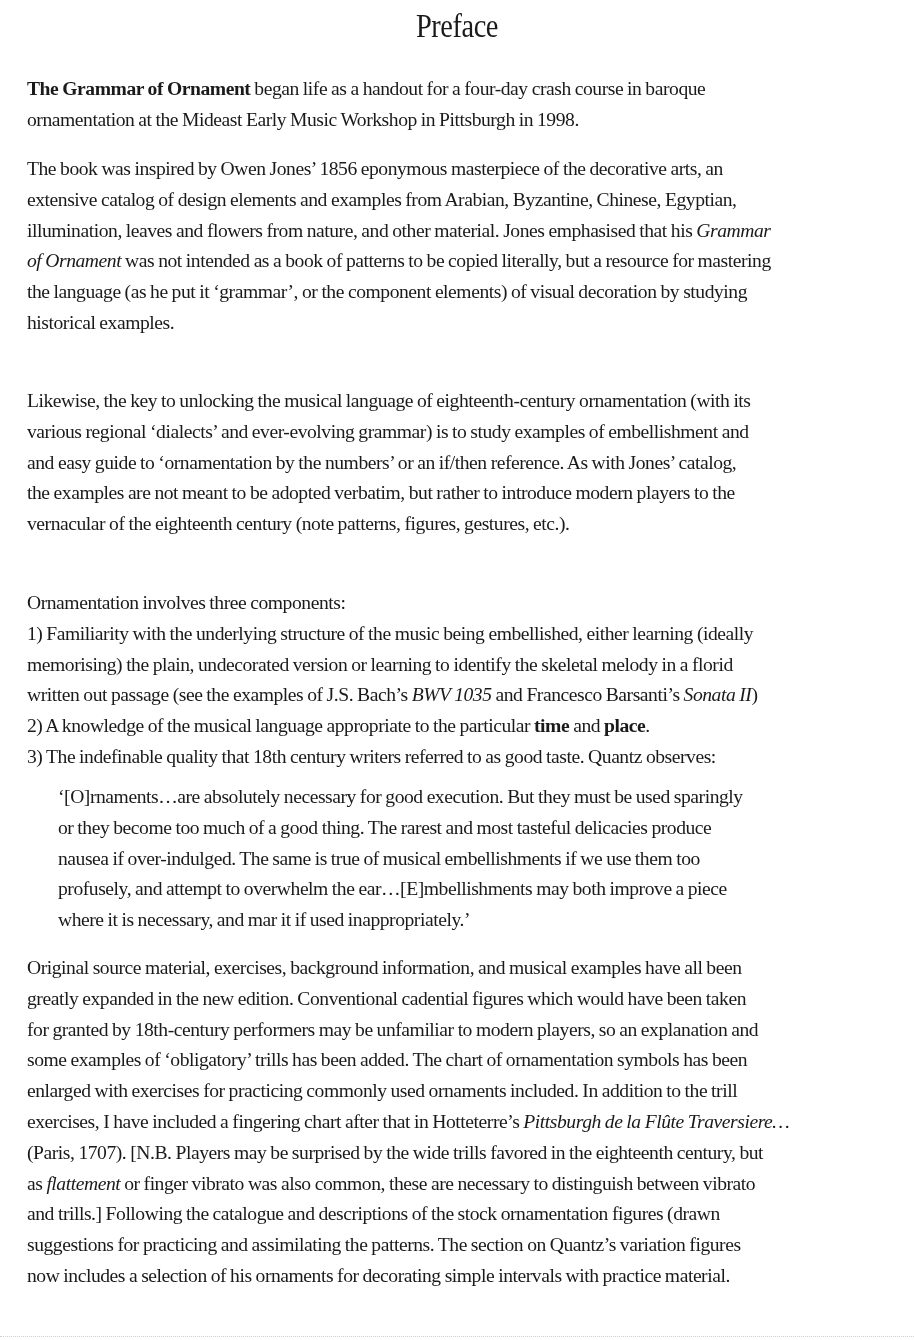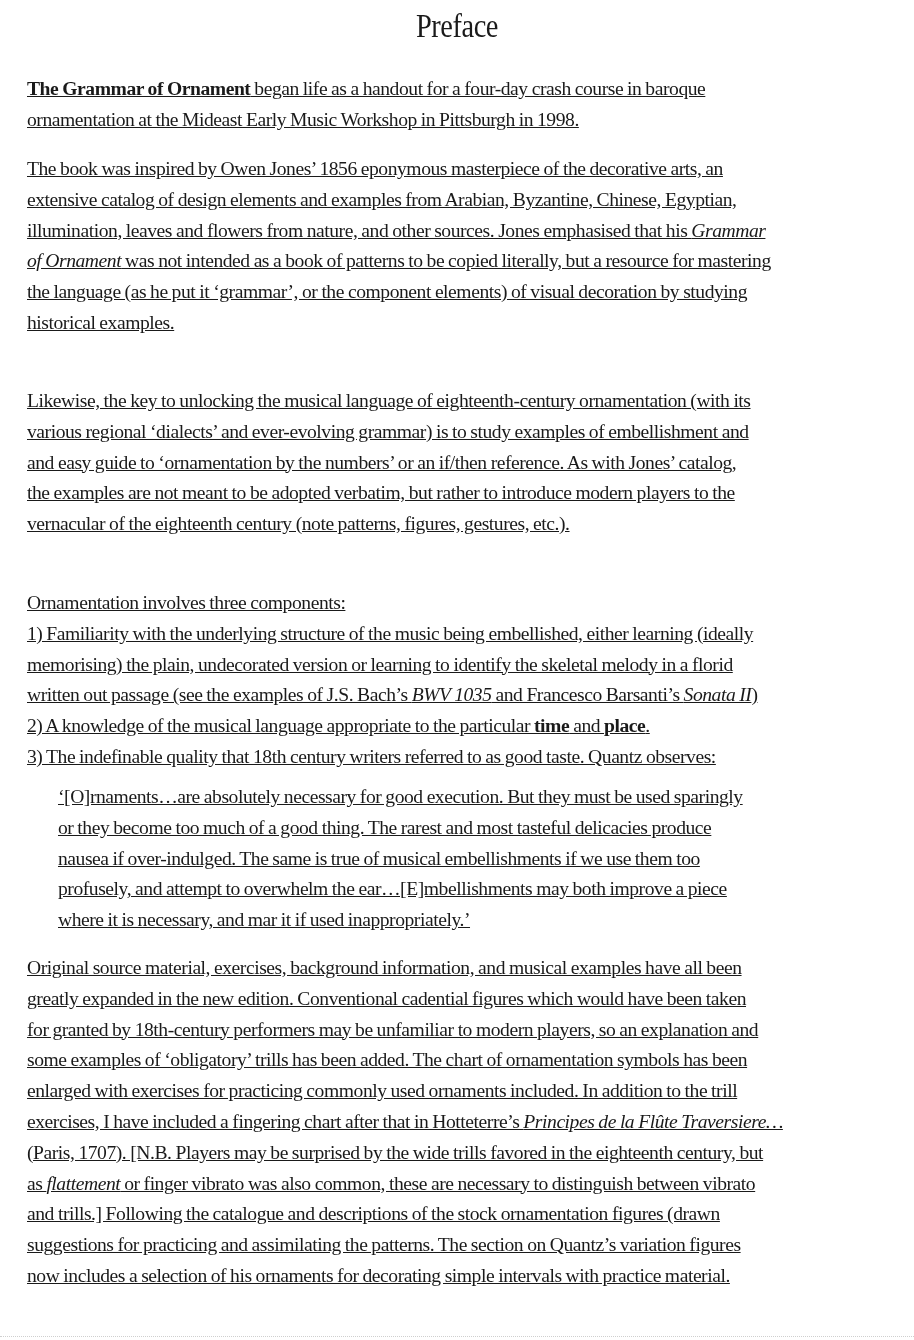--- a/index.html
+++ b/index.html
@@ -12,42 +12,42 @@
     position: absolute; top: 8px; left: 0; width: 914px;
     text-align: center; font-size: 33px; letter-spacing: -0.5px;
     transform: scaleX(0.86); transform-origin: center;
   }
   .para {
     position: absolute; left: 27px; width: 880px;
     font-size: 19.6px; line-height: 30.8px;
     letter-spacing: -0.45px; word-spacing: -0.5px;
     white-space: nowrap;
   }
-  .para .line { display: block; height: 30.8px; text-decoration: underline; }
+  .para .line { display: block; height: 30.8px; }
   .para.quote { left: 58px; }
   b { font-weight: bold; }
   i { font-style: italic; }
   .bottom-rule {
     position: absolute; left: 0; top: 1336px; width: 914px; height: 0;
     border-top: 1px dotted #cfcfcf;
   }
 </style>
 </head>
 <body>
 
 <div class="title">Preface</div>
 
 <div class="para" id="p0" style="top:74px;">
     <span class="line"><b>The Grammar of Ornament</b><span> began life as a handout for a four-day crash course in baroque</span></span>
     <span class="line"><span>ornamentation at the Mideast Early Music Workshop in Pittsburgh in 1998.</span></span>
   </div>
 <div class="para" id="p1" style="top:154px;">
     <span class="line"><span>The book was inspired by Owen Jones’ 1856 eponymous masterpiece of the decorative arts, an</span></span>
     <span class="line"><span>extensive catalog of design elements and examples from Arabian, Byzantine, Chinese, Egyptian,</span></span>
-    <span class="line"><span>illumination, leaves and flowers from nature, and other sources. Jones emphasised that his </span><i>Grammar</i></span>
+    <span class="line"><span>illumination, leaves and flowers from nature, and other material. Jones emphasised that his </span><i>Grammar</i></span>
     <span class="line"><i>of Ornament</i><span> was not intended as a book of patterns to be copied literally, but a resource for mastering</span></span>
     <span class="line"><span>the language (as he put it ‘grammar’, or the component elements) of visual decoration by studying</span></span>
     <span class="line"><span>historical examples.</span></span>
   </div>
 <div class="para" id="p2" style="top:386px;">
     <span class="line"><span>Likewise, the key to unlocking the musical language of eighteenth-century ornamentation (with its</span></span>
     <span class="line"><span>various regional ‘dialects’ and ever-evolving grammar) is to study examples of embellishment and</span></span>
     <span class="line"><span>and easy guide to ‘ornamentation by the numbers’ or an if/then reference. As with Jones’ catalog,</span></span>
     <span class="line"><span>the examples are not meant to be adopted verbatim, but rather to introduce modern players to the</span></span>
     <span class="line"><span>vernacular of the eighteenth century (note patterns, figures, gestures, etc.).</span></span>
@@ -66,21 +66,21 @@
     <span class="line"><span>nausea if over-indulged. The same is true of musical embellishments if we use them too</span></span>
     <span class="line"><span>profusely, and attempt to overwhelm the ear…[E]mbellishments may both improve a piece</span></span>
     <span class="line"><span>where it is necessary, and mar it if used inappropriately.’</span></span>
   </div>
 <div class="para" id="p5" style="top:953px;">
     <span class="line"><span>Original source material, exercises, background information, and musical examples have all been</span></span>
     <span class="line"><span>greatly expanded in the new edition. Conventional cadential figures which would have been taken</span></span>
     <span class="line"><span>for granted by 18th-century performers may be unfamiliar to modern players, so an explanation and</span></span>
     <span class="line"><span>some examples of ‘obligatory’ trills has been added. The chart of ornamentation symbols has been</span></span>
     <span class="line"><span>enlarged with exercises for practicing commonly used ornaments included. In addition to the trill</span></span>
-    <span class="line"><span>exercises, I have included a fingering chart after that in Hotteterre’s </span><i>Principes de la Flûte Traversiere…</i></span>
+    <span class="line"><span>exercises, I have included a fingering chart after that in Hotteterre’s </span><i>Pittsburgh de la Flûte Traversiere…</i></span>
     <span class="line"><span>(Paris, 1707). [N.B. Players may be surprised by the wide trills favored in the eighteenth century, but</span></span>
     <span class="line"><span>as </span><i>flattement</i><span> or finger vibrato was also common, these are necessary to distinguish between vibrato</span></span>
     <span class="line"><span>and trills.] Following the catalogue and descriptions of the stock ornamentation figures (drawn</span></span>
     <span class="line"><span>suggestions for practicing and assimilating the patterns. The section on Quantz’s variation figures</span></span>
     <span class="line"><span>now includes a selection of his ornaments for decorating simple intervals with practice material.</span></span>
   </div>
 
 <div class="bottom-rule"></div>
 
 </body></html>

